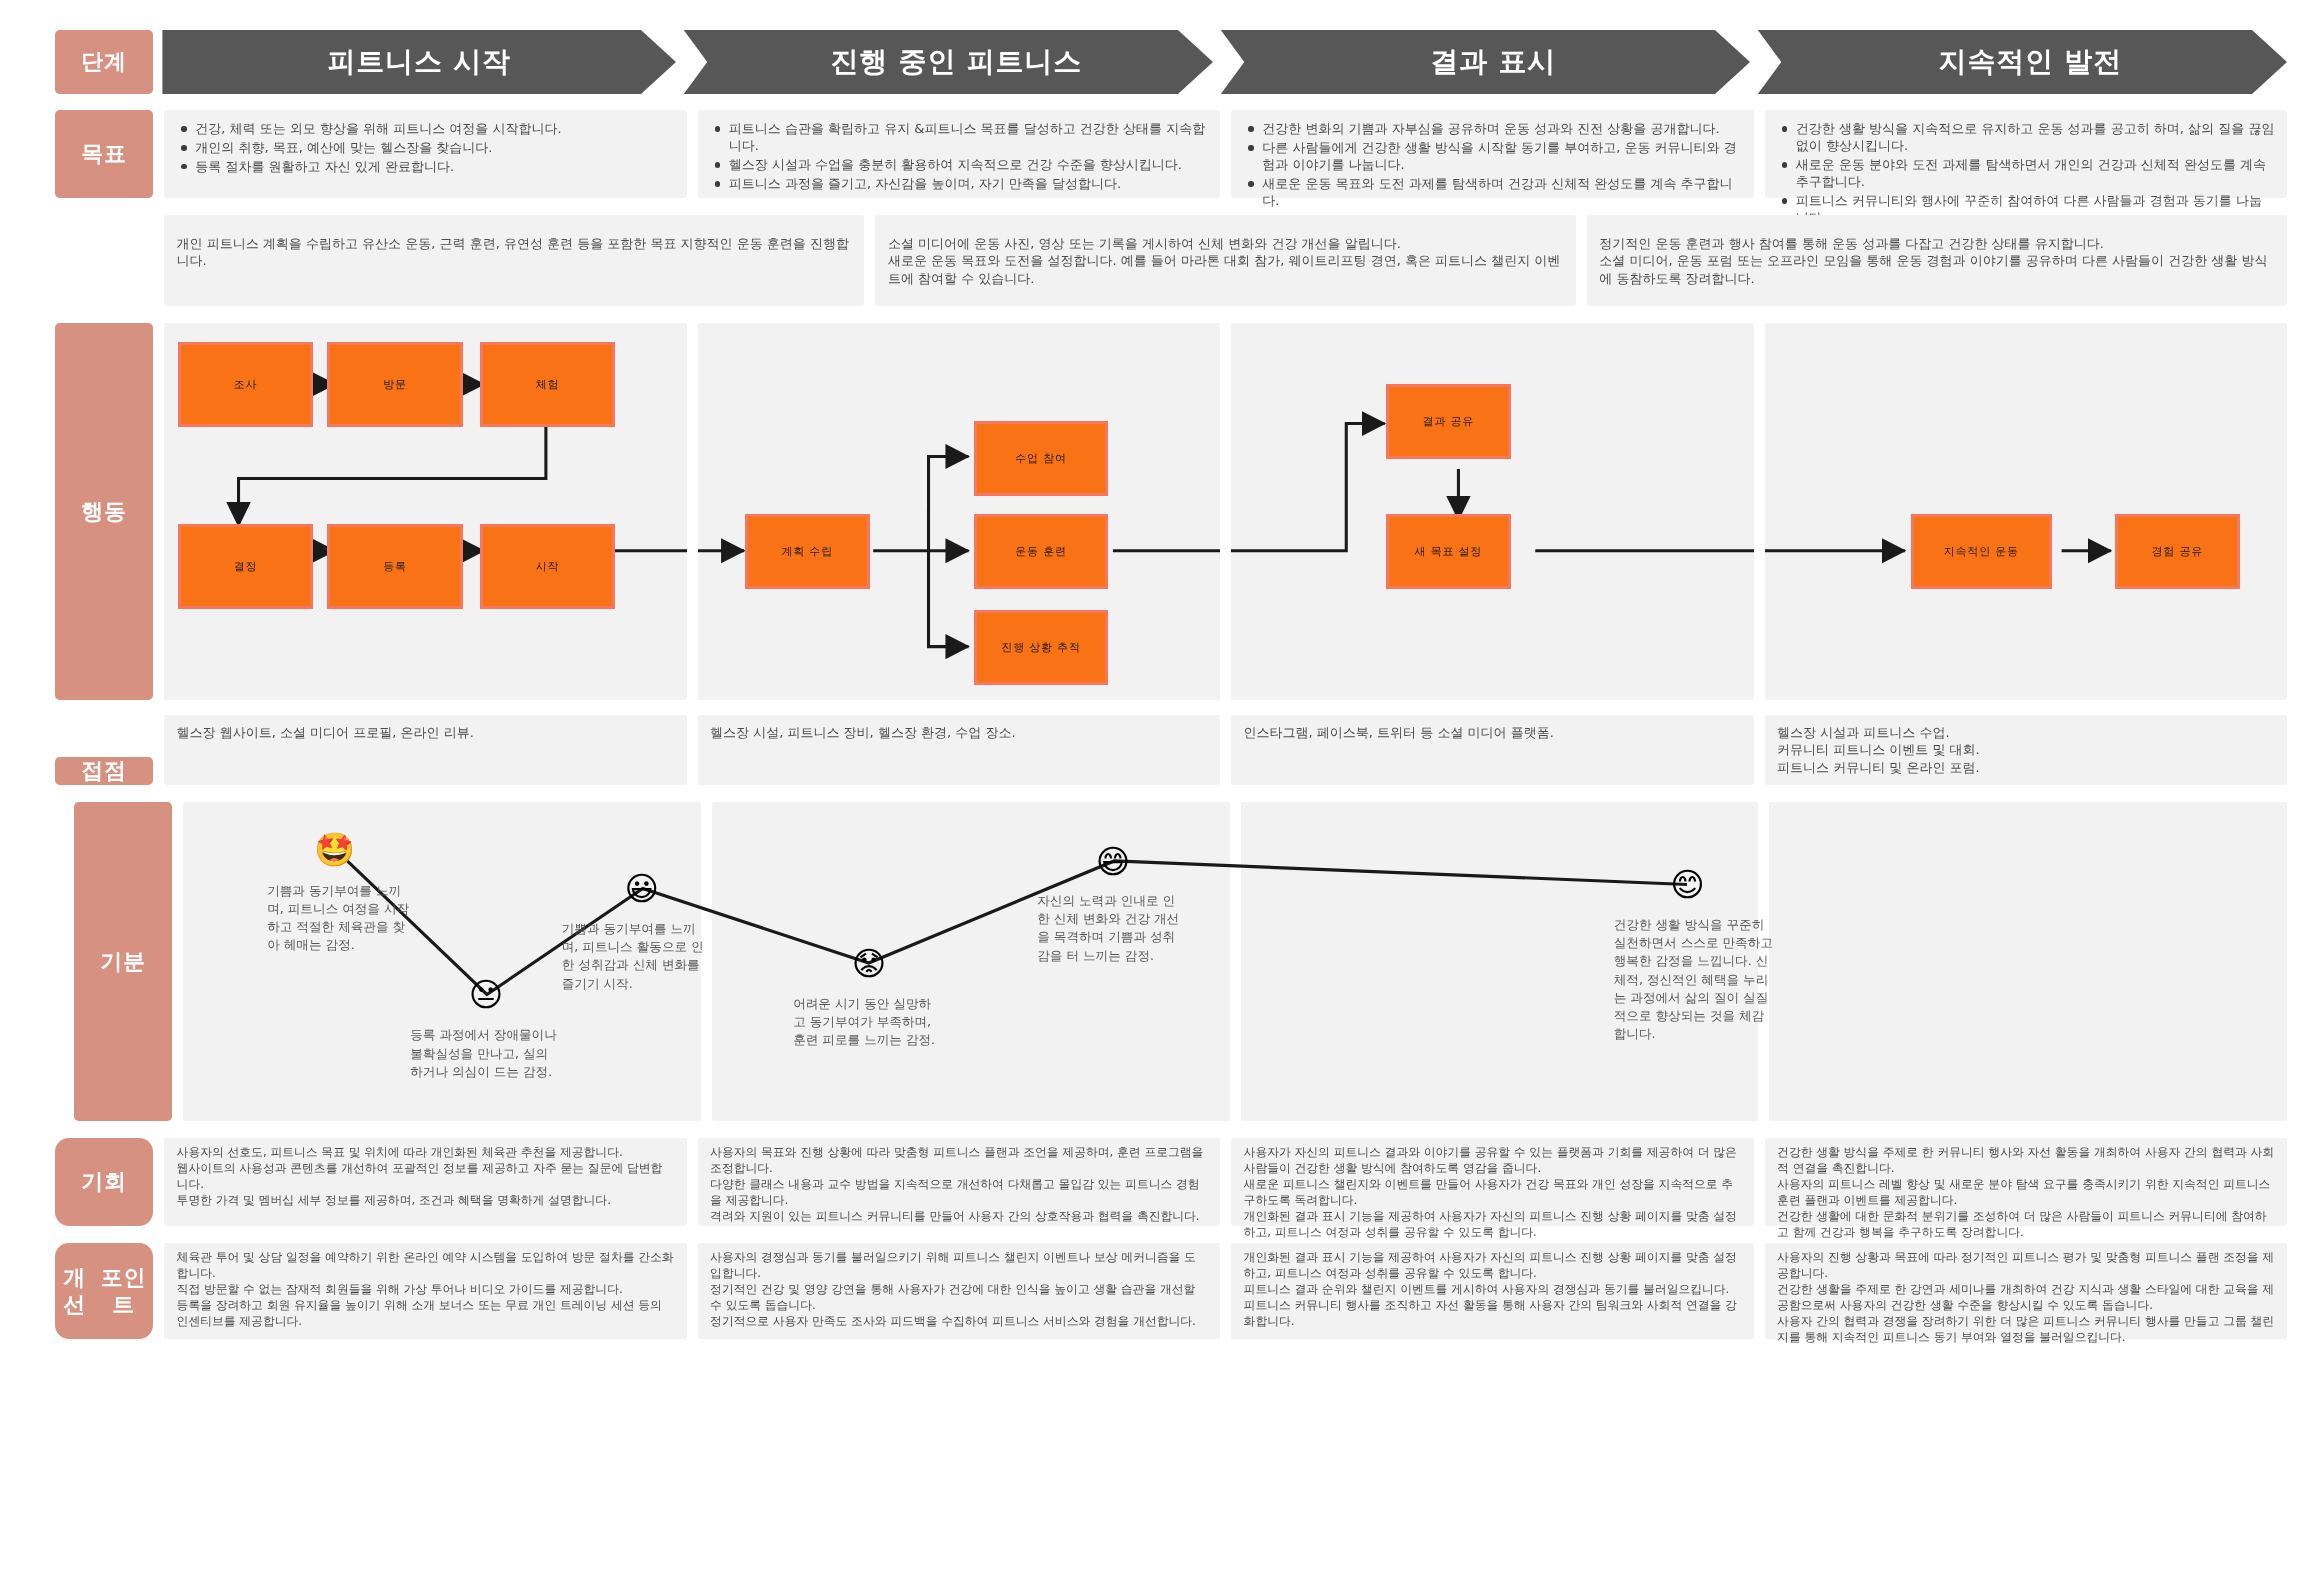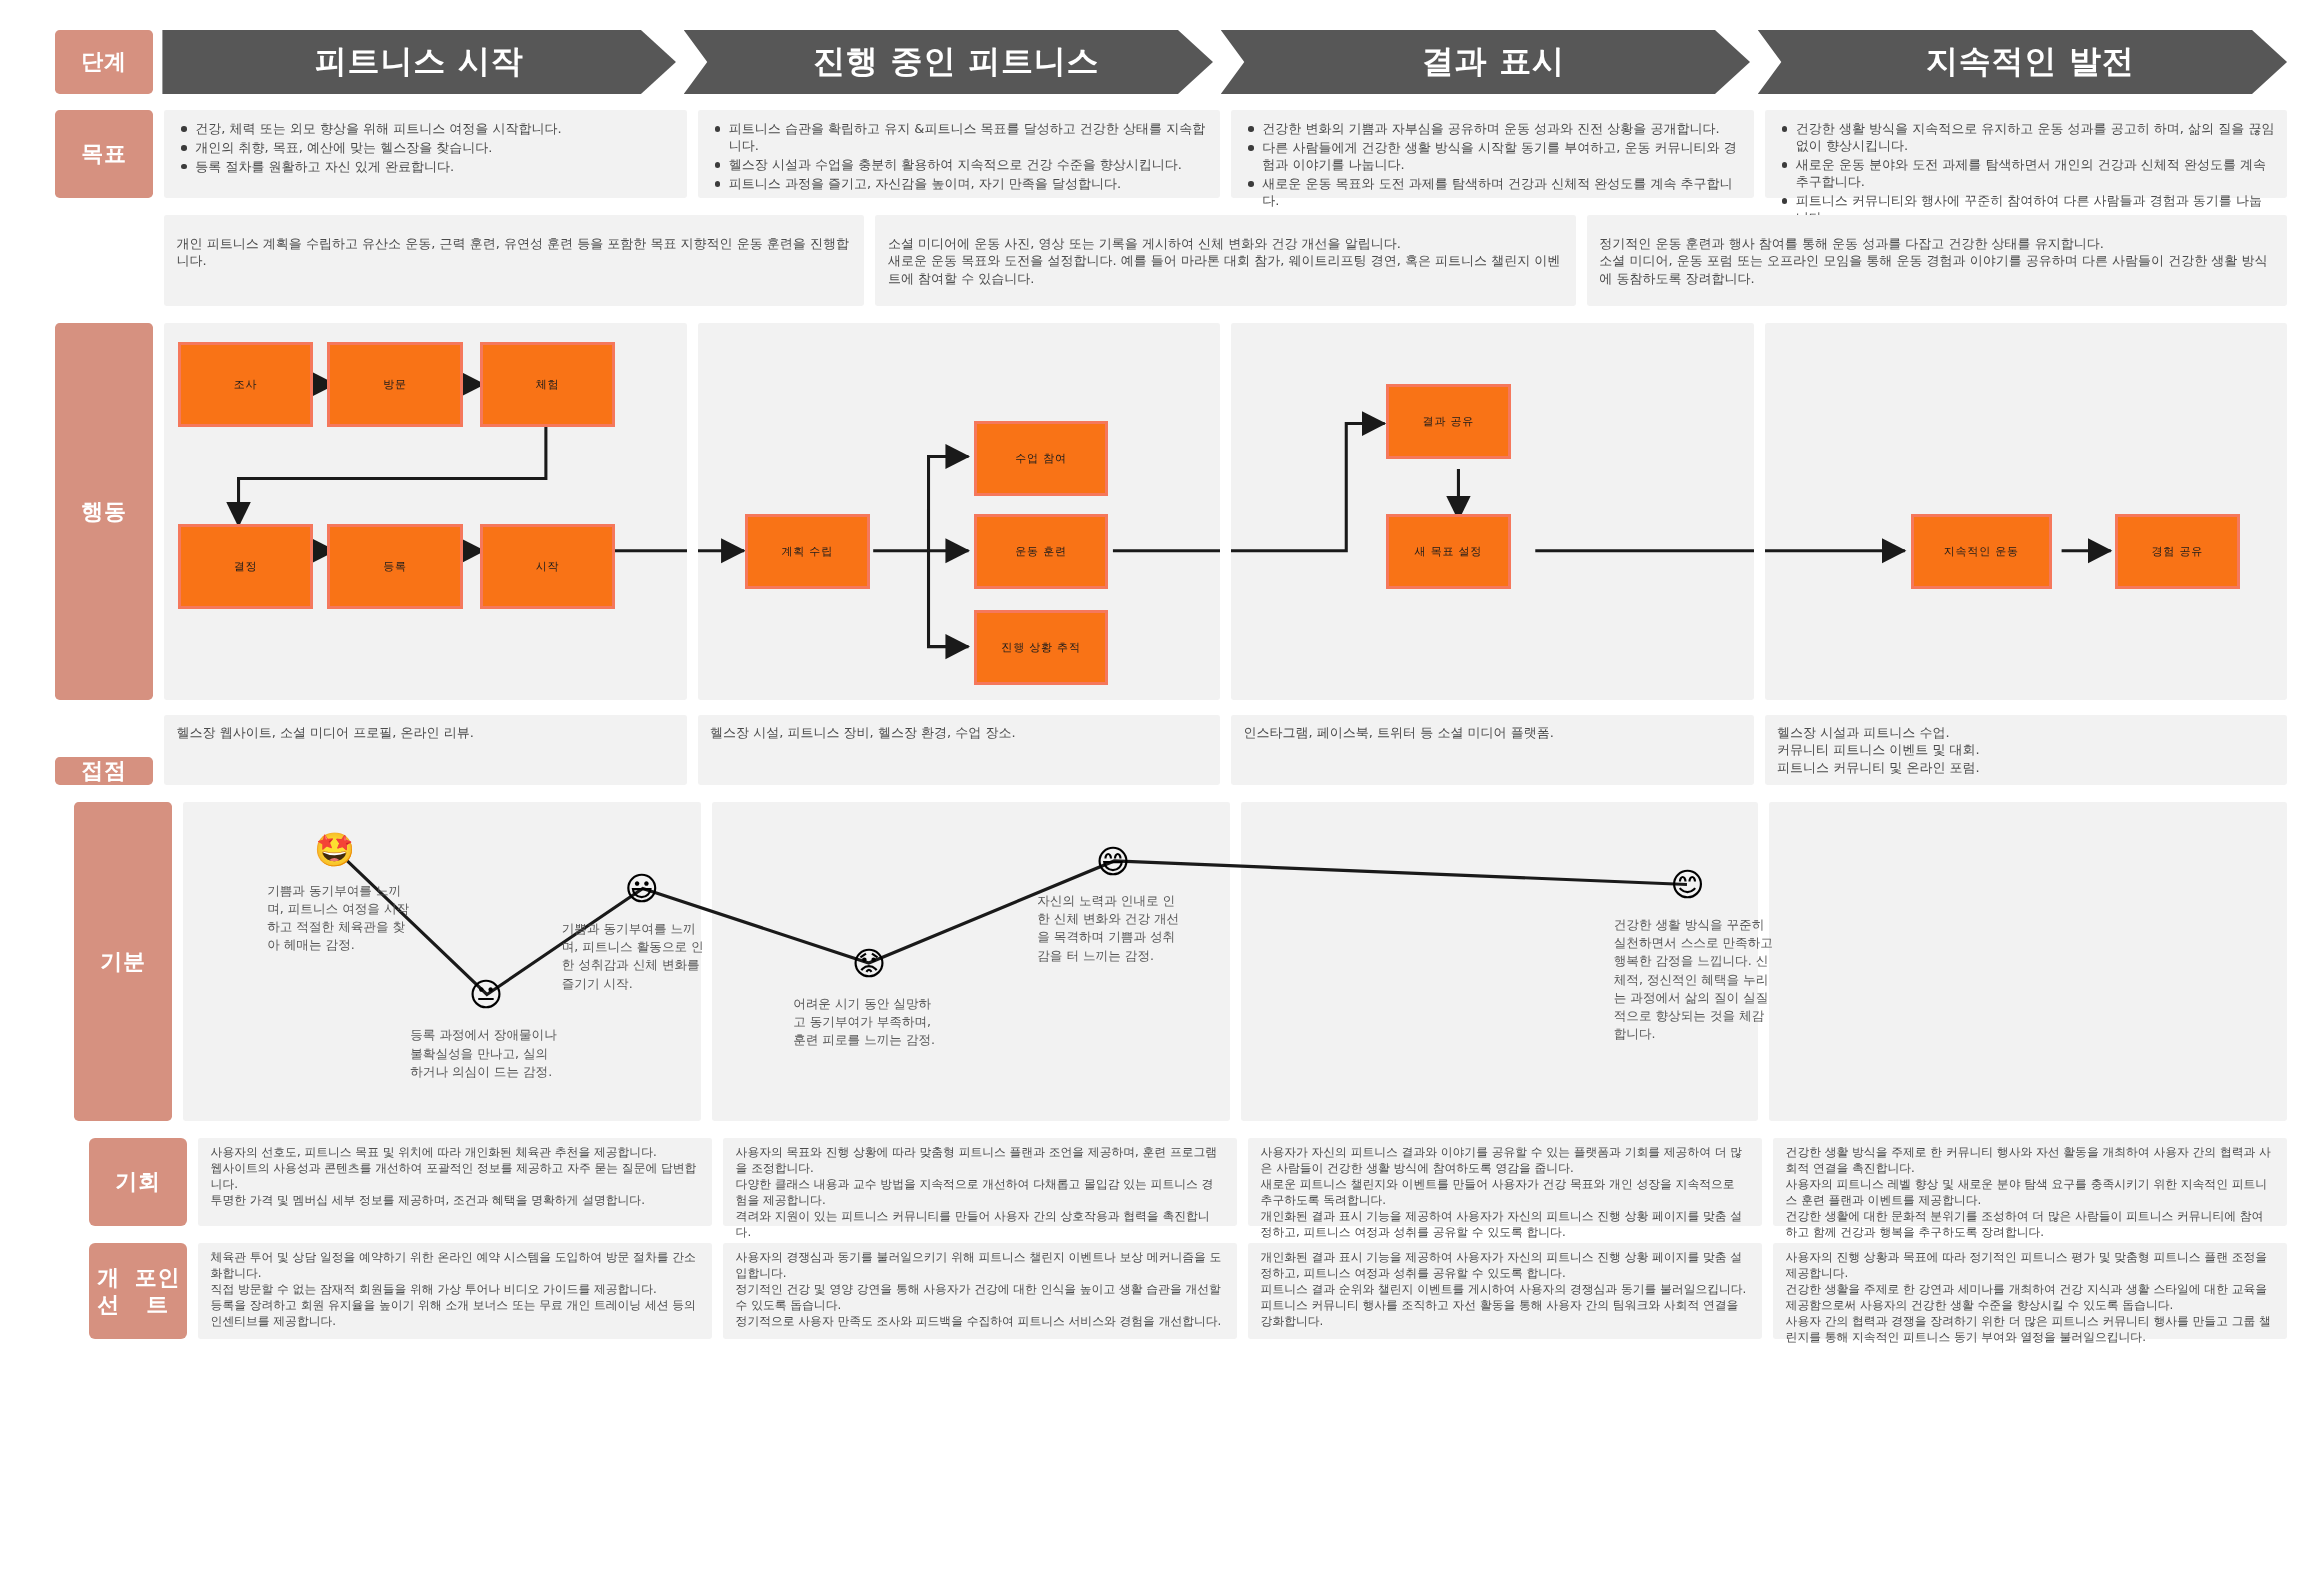--- a/index.html
+++ b/index.html
@@ -37,21 +37,21 @@
 
   
   .stage-row { height: 64px; margin-bottom: 15.7px; }
   .stage-row .rowlabel { height: 64px; border-radius: 4.7px; }
   .stage-chev {
     flex: 1 1 0; min-width: 0;
     height: 64px;
     background: #575757;
     color: #ffffff;
     display: flex; align-items: center; justify-content: center;
-    font-size: 32px; font-weight: 700;
+    font-size: 28px; font-weight: 700;
     letter-spacing: 0.8px;
     clip-path: polygon(0 0, calc(100% - 35px) 0, 100% 50%, calc(100% - 35px) 100%, 0 100%, 23.5px 50%);
     padding-left: 15.7px;
   }
   .stage-chev:first-child {
     clip-path: polygon(0 0, calc(100% - 35px) 0, 100% 50%, calc(100% - 35px) 100%, 0 100%);
     padding-left: 0;
   }
   .stage-cells { display: flex; flex: 1 1 auto; gap: 7.8px; margin-left: 9.4px; }
 
@@ -117,21 +117,21 @@
   }
   .mood-cap {
     position: absolute; z-index: 4;
     font-size: 12.6px; line-height: 1.45; color: #565656;
     width: 149px;
   }
 
   
   .opp-row { height: 88px; margin-bottom: 17.3px; }
   .imp-row { height: 96px; }
-  .opp-row .rowlabel, .imp-row .rowlabel { border-radius: 6px; margin-left: 34px; }
+  .opp-row .rowlabel, .imp-row .rowlabel { border-radius: 14px; }
   .opp-text, .imp-text {
     padding: 7px 12.6px 4.7px 12.6px;
     font-size: 11.8px; line-height: 1.35; color: #4a4a4a;
   }
   .opp-text p, .imp-text p { margin: 0; }
 </style>
 </head>
 <body>
 
 <div class="map">

